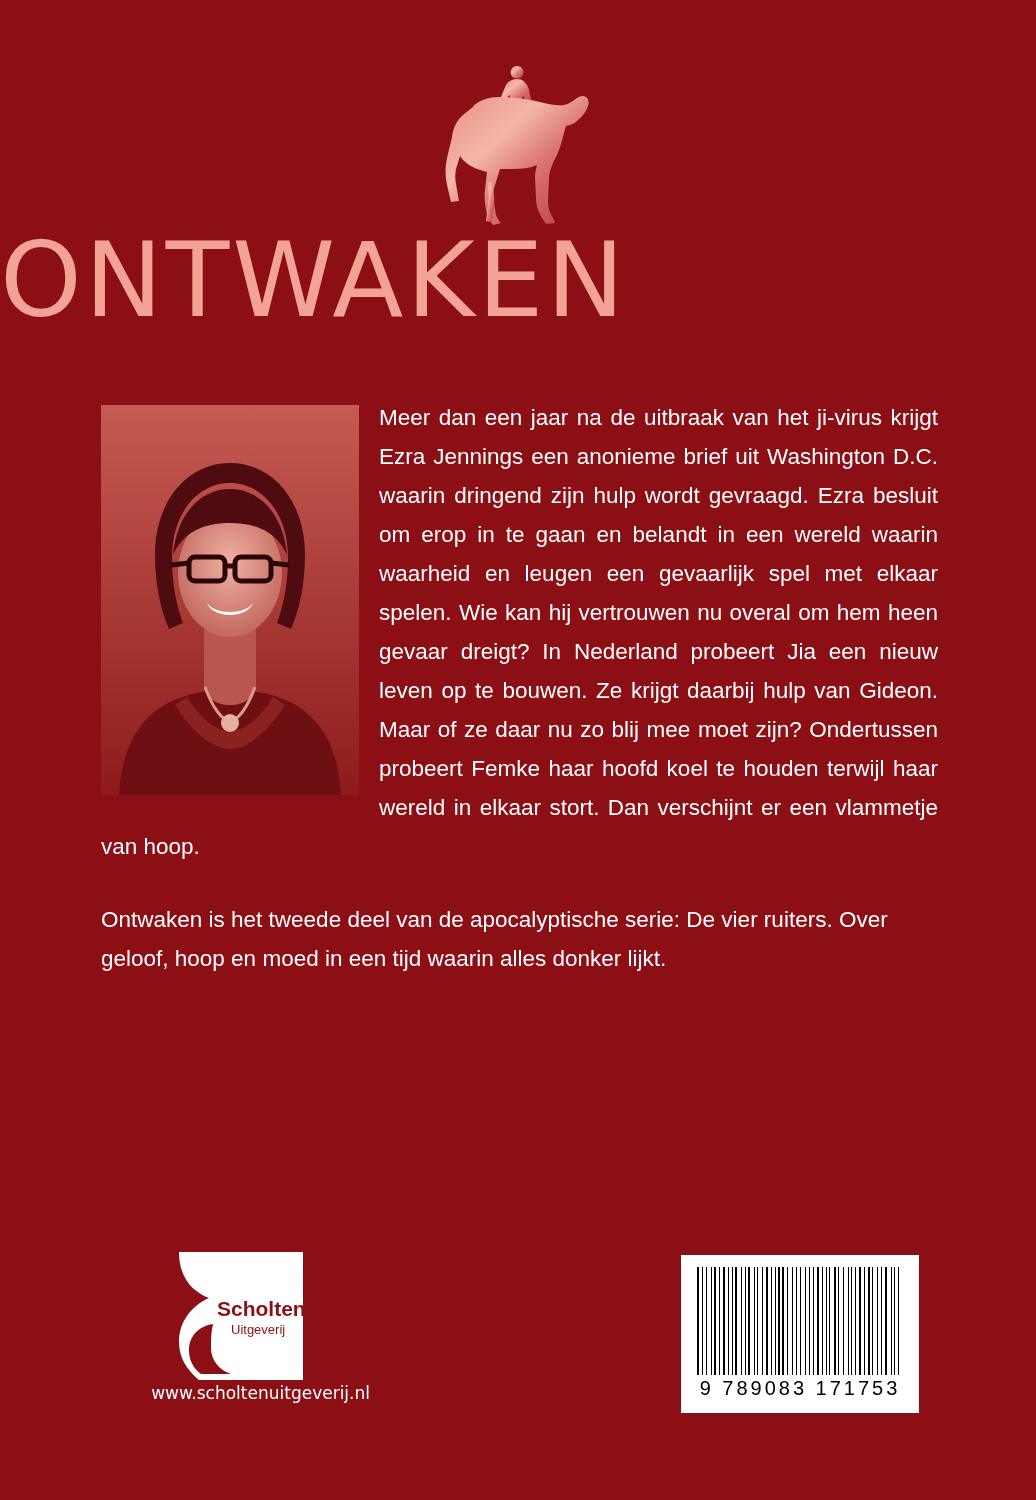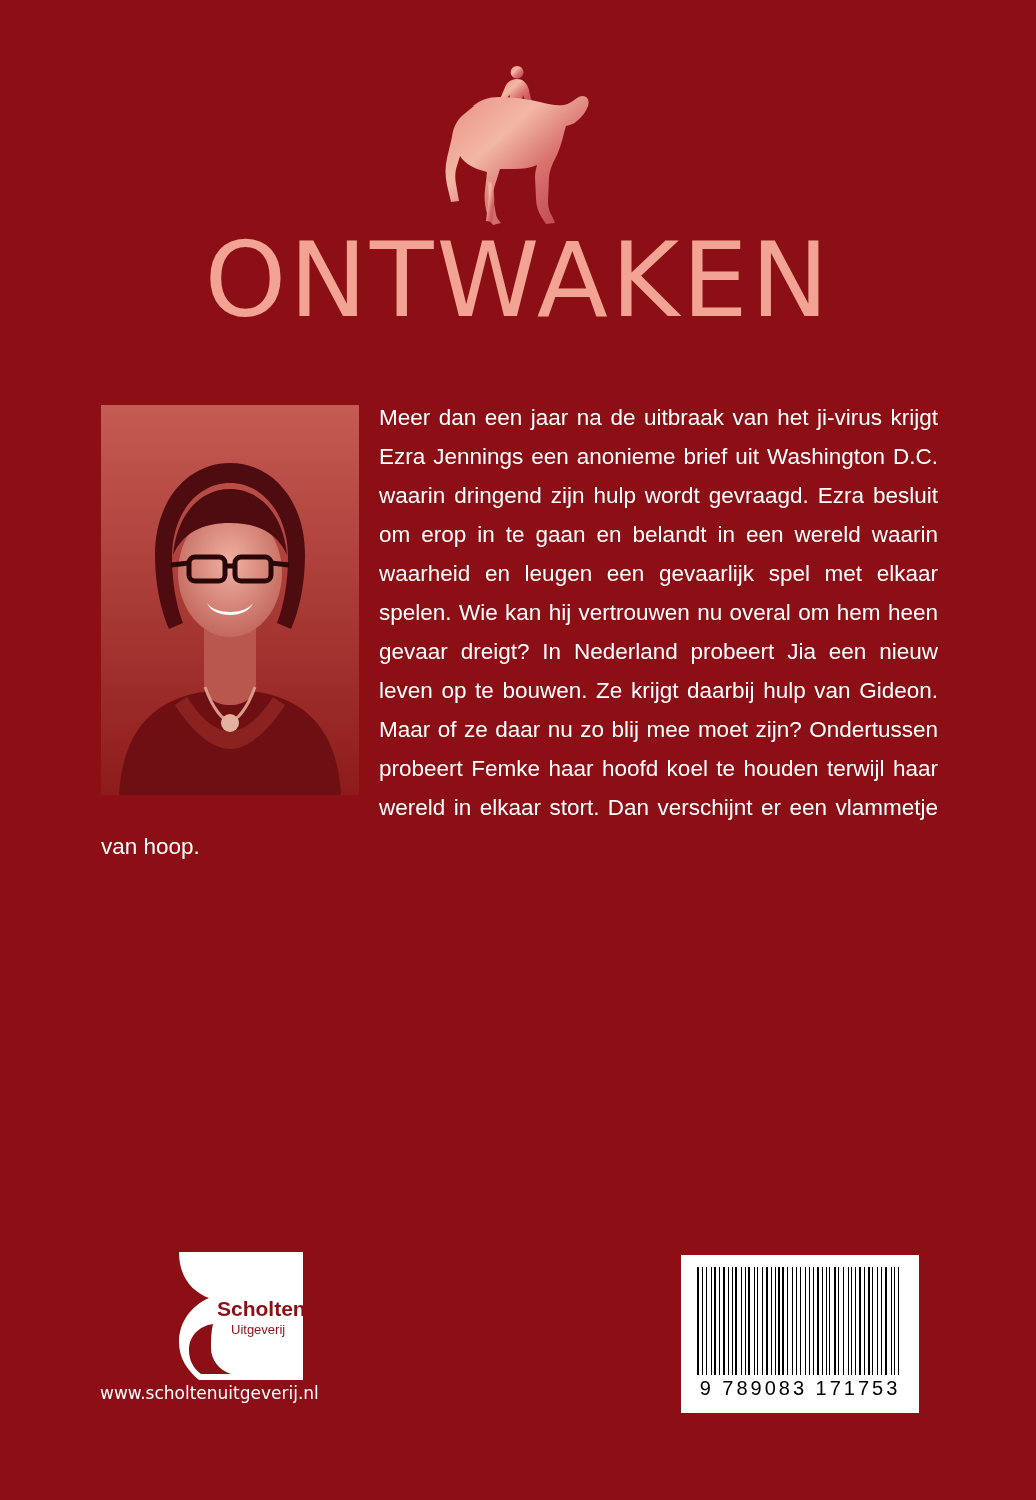--- a/index.html
+++ b/index.html
@@ -29,21 +29,21 @@
     height: 165px;
     display: inline-block;
   }
 
   
   .title {
     position: absolute;
     top: 228px;
     left: 0;
     width: 1036px;
-    text-align: center;
+    text-align: left;
     font-family: "DejaVu Sans", sans-serif;
     font-size: 104px;
     line-height: 1.0;
     letter-spacing: 3px;
     font-weight: 400;
     color: #f2a394;
     text-transform: uppercase;
   }
 
   
@@ -92,21 +92,21 @@
     left: 155px;
     top: 1252px;
     width: 148px;
     height: 128px;
   }
   .logo-url {
     position: absolute;
     left: 100px;
     top: 1383px;
     width: 270px;
-    text-align: left;
+    text-align: right;
     font-family: "DejaVu Sans", sans-serif;
     font-size: 17px;
     color: #ffffff;
   }
 
   
   .barcode-box {
     position: absolute;
     left: 681px;
     top: 1255px;
@@ -201,20 +201,21 @@
     <path d="M106 198c8 12 38 12 46 0-6 16-40 16-46 0z" fill="#ffffff"></path>
 
     <path d="M104 282c8 22 18 34 25 34s17-12 25-34" fill="none" stroke="#d99a8a" stroke-width="3"></path>
     <circle cx="129" cy="318" r="9" fill="#e4b0a0"></circle>
   </svg>
 </div>
 
 <div class="blurb">
   <div class="floater"></div>
   <p class="p-wrap">Meer dan een jaar na de uitbraak van het ji-virus krijgt Ezra Jennings een anonieme brief uit Washington D.C. waarin dringend zijn hulp wordt gevraagd. Ezra besluit om erop in te gaan en belandt in een wereld waarin waarheid en leugen een gevaarlijk spel met elkaar spelen. Wie kan hij vertrouwen nu overal om hem heen gevaar dreigt? In Nederland probeert Jia een nieuw leven op te bouwen. Ze krijgt daarbij hulp van Gideon. Maar of ze daar nu zo blij mee moet zijn? Ondertussen probeert Femke haar hoofd koel te houden terwijl haar wereld in elkaar stort. Dan verschijnt er een vlammetje van hoop.</p>
+  <p class="p-after">Ontwaken is het tweede deel van de apocalyptische serie: De vier ruiters. Over geloof, hoop en moed in een tijd waarin alles donker lijkt.</p>
 </div>
 
 <div class="logo">
   <svg width="148" height="128" viewBox="0 0 148 128" xmlns="http://www.w3.org/2000/svg">
     <path d="M0 0h148v128H0z" fill="#ffffff"></path>
     <path d="M0 0h24c0 26 14 40 30 46-18 8-30 24-30 44 0 16 8 28 20 38H0z" fill="#8c0f15"></path>
     <path d="M56 96c0 12 8 22 20 26H46c-8-6-12-14-12-24 0-14 10-24 24-26-2 8-2 16-2 24z" fill="#8c0f15"></path>
     <text x="62" y="64" font-family="Liberation Sans, sans-serif" font-size="21" font-weight="bold" fill="#8c0f15">Scholten</text>
     <text x="76" y="82" font-family="Liberation Sans, sans-serif" font-size="13" fill="#8c0f15">Uitgeverij</text>
   </svg>

